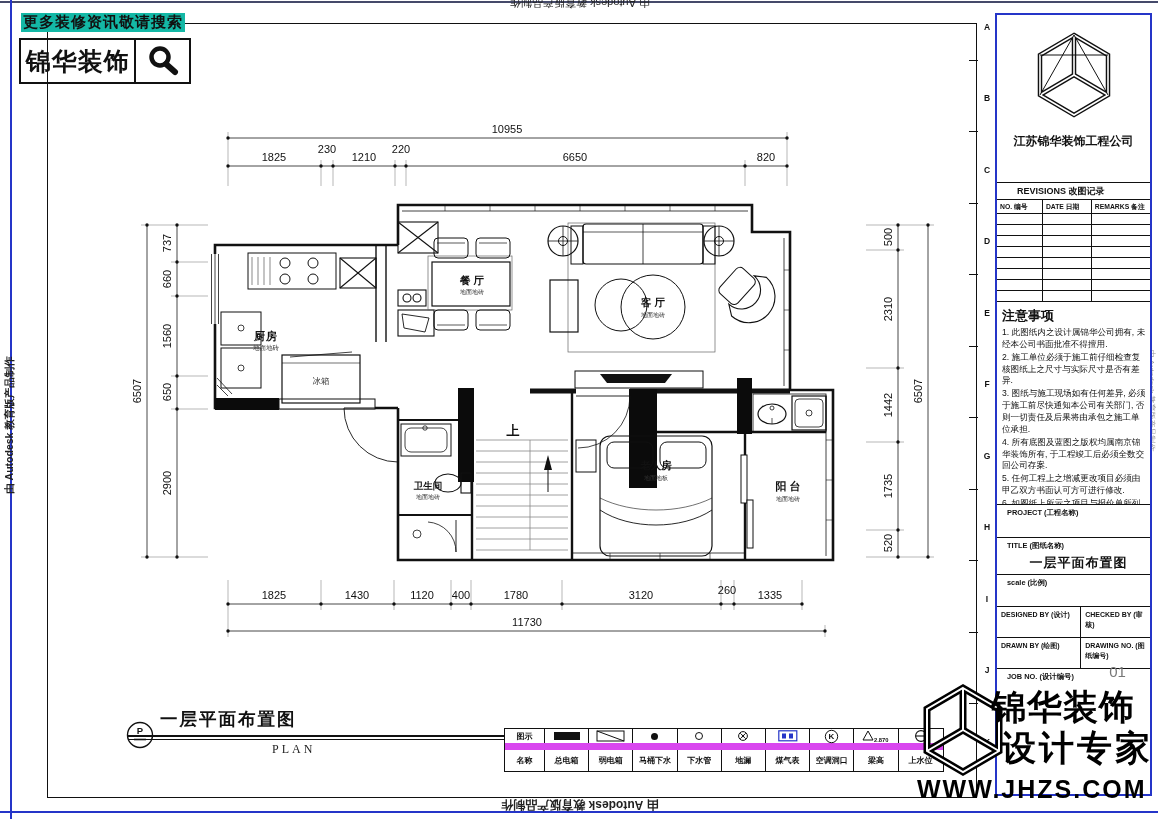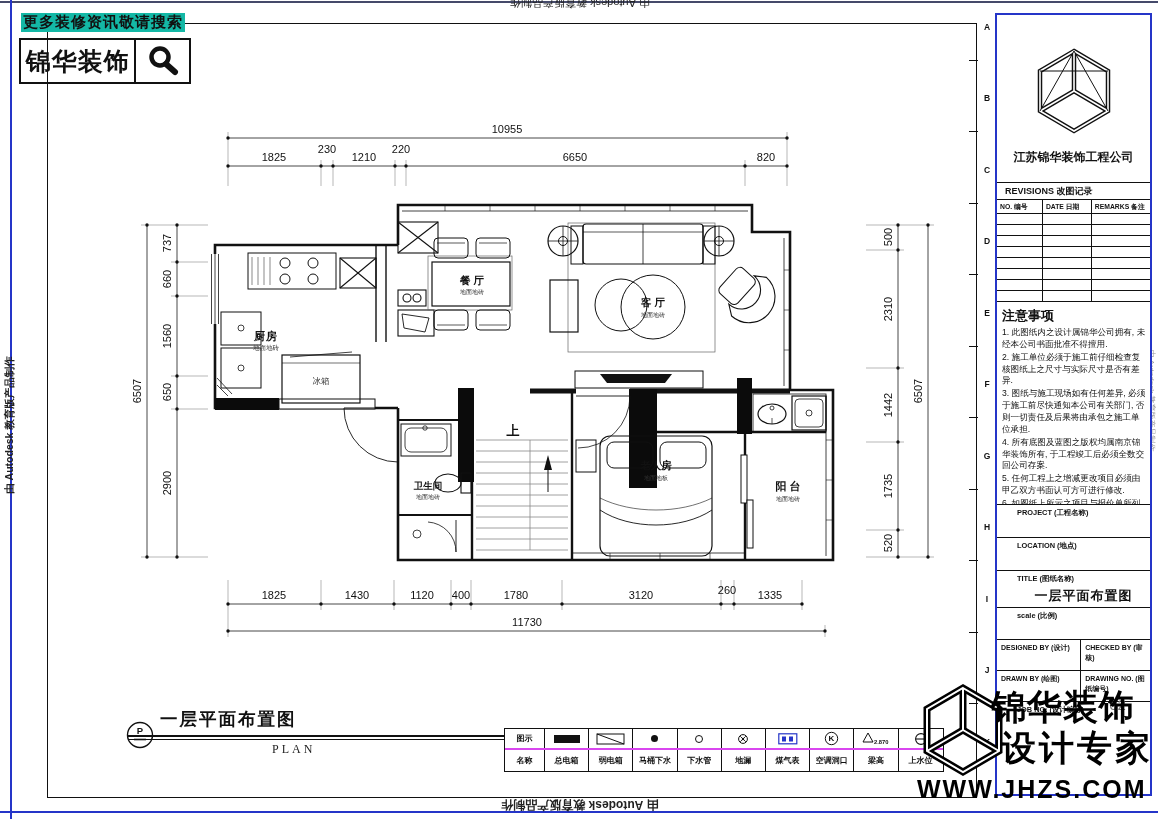--- a/index.html
+++ b/index.html
@@ -23,53 +23,53 @@
   .wm{color:#222;font-size:11px;white-space:nowrap}
   .wm-top{left:400px;top:-5px;width:360px;text-align:center;transform:rotate(180deg)}
   .wm-bottom{left:400px;top:796px;width:360px;text-align:center;transform:rotate(180deg);font-weight:bold;font-size:12px}
   .wm-left{left:-85px;top:418px;width:190px;text-align:center;transform:rotate(-90deg);font-weight:bold;font-size:10.5px}
   .wm-right{left:1062px;top:395px;width:178px;text-align:center;transform:rotate(90deg);font-size:8px;color:#999}
   .blue-left{left:10px;top:0;width:2px;height:819px;background:#2535c8}
   .blue-bottom{left:0;top:811px;width:1158px;height:2px;background:#2535c8}
   .dark-top{left:0;top:1px;width:1158px;height:1.5px;background:#454a6a}
   
   .tblock{left:995px;top:13px;width:157px;height:783px;border:2px solid #2535c8;background:#fff;display:flex;flex-direction:column;z-index:4}
-  .tb-logo{height:168px;border-bottom:1px solid #111;display:flex;flex-direction:column;align-items:center;justify-content:center;padding-top:12px}
+  .tb-logo{height:168px;border-bottom:1px solid #111;display:flex;flex-direction:column;align-items:center;justify-content:flex-start;padding-top:12px}
   .tb-company{font-family:"Liberation Serif",serif;font-weight:bold;font-size:12px;margin-top:10px;white-space:nowrap}
-  .tb-revtitle{height:17px;border-bottom:1px solid #111;font-size:9px;font-weight:bold;display:flex;align-items:center;padding-left:8px}
+  .tb-revtitle{height:17px;border-bottom:1px solid #111;font-size:9px;font-weight:bold;display:flex;align-items:center;padding-left:20px}
   .tb-revhead,.tb-revrow{display:flex;border-bottom:1px solid #111}
   .tb-revhead{height:14px;font-size:6.8px;font-weight:bold}
   .tb-revrow{height:11px}
   .tb-c1{width:30%;border-right:1px solid #111;display:flex;align-items:center;padding-left:3px}
   .tb-c2{width:32%;border-right:1px solid #111;display:flex;align-items:center;padding-left:3px}
   .tb-c3{width:38%;display:flex;align-items:center;padding-left:3px}
   .tb-notes{height:203px;border-bottom:1px solid #111;padding:5px 4px 0 5px;font-size:8.6px;line-height:1.38;overflow:hidden}
   .tb-notes .nt{font-weight:bold;margin-bottom:2px;font-size:13px}
   .tb-notes p{text-indent:0;margin-bottom:1px}
-  .tb-field{border-bottom:1px solid #111;padding:3px 0 0 20px;font-size:7.4px;font-weight:bold}
+  .tb-field{border-bottom:1px solid #111;padding:3px 0 0 10px;font-size:7.4px;font-weight:bold}
   .tb-title-val{text-align:center;font-size:13px;font-weight:bold;margin-top:3px;letter-spacing:1px}
   .tb-2col{display:flex;border-bottom:1px solid #111}
   .tb-2col>div{padding:3px 0 0 4px;font-size:7px;font-weight:bold}
   .tb-2col>div:first-child{width:55%;border-right:1px solid #111}
   .tb-2col>div:last-child{width:45%}
   .tb-dno{font-size:15px;color:#777;font-weight:normal;text-align:center;margin-top:2px}
   
   .brandwm{left:915px;top:662px;width:243px;height:150px;z-index:9;pointer-events:none}
   .bw-t1{position:absolute;left:76px;top:22px;font-size:35px;font-weight:900;letter-spacing:1px;color:#000;white-space:nowrap}
   .bw-t2{position:absolute;left:86px;top:63px;font-size:35px;font-weight:900;letter-spacing:3px;color:#000;white-space:nowrap}
   .bw-url{position:absolute;left:2px;top:113px;font-size:25px;font-weight:900;letter-spacing:2px;color:#000;white-space:nowrap}
   
   .ph-title{left:160px;top:707px;font-size:17.5px;font-weight:bold;letter-spacing:2px;z-index:3}
   .ph-line1{left:128px;top:735px;width:380px;height:1.6px;background:#111}
   .ph-line2{left:128px;top:739px;width:380px;height:1px;background:#111}
   .ph-plan{left:272px;top:742px;font-family:"Liberation Serif",serif;font-size:12px;letter-spacing:3px;color:#222}
   
   .legend{left:504px;top:728px;width:440px;border:1.2px solid #111;display:flex;flex-direction:column;background:#fff;z-index:3}
   .lg-row{display:flex;height:21px}
-  .lg-row:first-child{border-bottom:2px solid #d946ef}
+  .lg-row:first-child{border-bottom:7px solid #d946ef}
   .lg-cell{border-right:1px solid #111;display:flex;align-items:center;justify-content:center;font-size:8px;font-weight:bold}
   .lg-cell:last-child{border-right:none}
   .lg-head{width:40px}
   .lg-item{width:44.2px}
 </style>
 </head>
 <body>
 
 <div class="abs dark-top"></div>
 <div class="abs blue-left"></div>
@@ -591,35 +591,34 @@
     <div class="nt">注意事项</div>
     <p>1. 此图纸内之设计属锦华公司拥有, 未经本公司书面批准不得擅用.</p>
     <p>2. 施工单位必须于施工前仔细检查复核图纸上之尺寸与实际尺寸是否有差异.</p>
     <p>3. 图纸与施工现场如有任何差异, 必须于施工前尽快通知本公司有关部门, 否则一切责任及后果将由承包之施工单位承担.</p>
     <p>4. 所有底图及蓝图之版权均属南京锦华装饰所有, 于工程竣工后必须全数交回公司存案.</p>
     <p>5. 任何工程上之增减更改项目必须由甲乙双方书面认可方可进行修改.</p>
     <p>6. 如图纸上所示之项目与报价单所列的项目有不符时, 以报价单或合同为准.</p>
 
   </div>
   <div class="tb-field" style="height:33px">PROJECT (工程名称)</div>
-  <div class="tb-field" style="height:33px">LOCATION (地点)</div>
   <div class="tb-field" style="height:37px">
     <span>TITLE (图纸名称)</span>
     <div class="tb-title-val">一层平面布置图</div>
   </div>
   <div class="tb-field" style="height:32px">scale (比例)</div>
   <div class="tb-2col" style="height:31px">
     <div>DESIGNED BY (设计)</div>
     <div>CHECKED BY (审核)</div>
   </div>
   <div class="tb-2col" style="height:31px">
     <div>DRAWN BY (绘图)</div>
     <div>
       <span>DRAWING NO. (图纸编号)</span>
-      <div class="tb-dno">02</div>
+      <div class="tb-dno">01</div>
     </div>
   </div>
   <div class="tb-field" style="height:20px;border-bottom:none">JOB NO. (设计编号)</div>
 </div>
 
 <div class="abs brandwm">
   <svg width="96" height="100" viewBox="-48 -50 96 100" style="position:absolute;left:0;top:18px">
     <g fill="none" stroke="#000" stroke-width="7">
       <polygon points="0,-42 36,-21 36,21 0,42 -36,21 -36,-21"></polygon>
       <line x1="0" y1="0" x2="0" y2="-42"></line>

